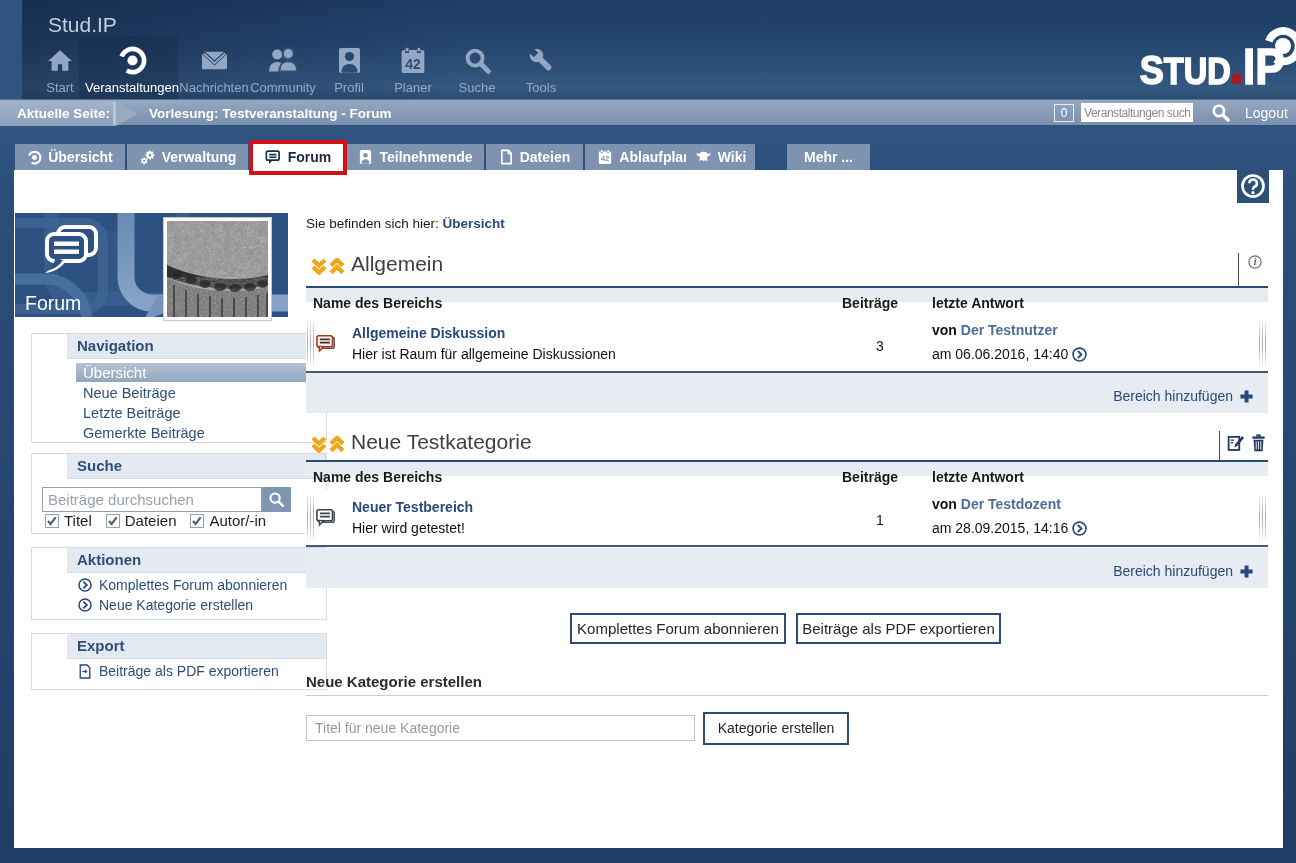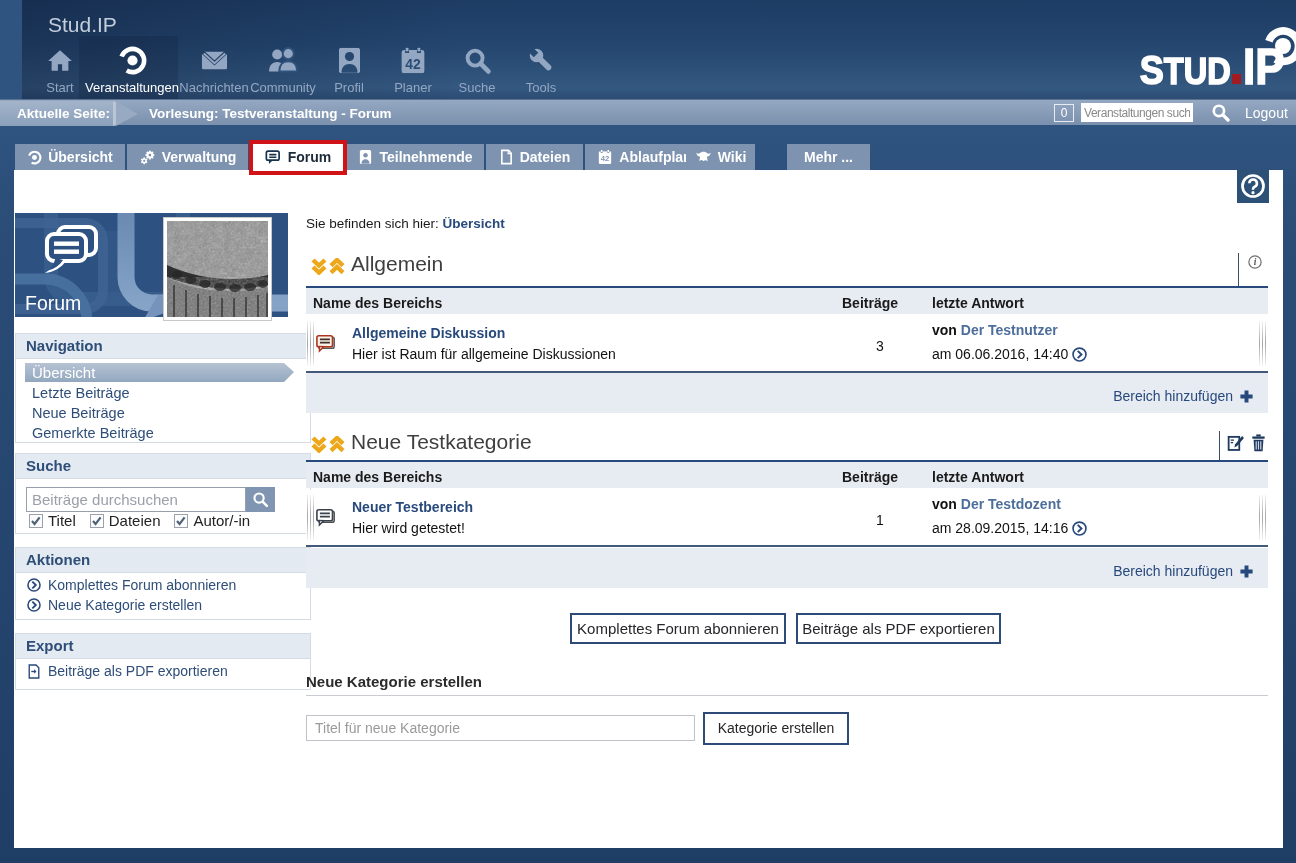--- a/index.html
+++ b/index.html
@@ -48,36 +48,36 @@
 .redbox{position:absolute;left:249px;top:15px;width:90px;height:27px;border:4px solid #d01317;z-index:5;}
 
 .content{position:absolute;left:14px;top:170px;width:1269px;height:678px;background:#fff;}
 .help{position:absolute;left:1223px;top:0;width:32px;height:33px;background:#2d5076;}
 
 .sb{position:absolute;left:1px;top:43px;width:273px;}
 .sbimg{position:absolute;left:0;top:0;width:273px;height:104px;background:#2d5282;overflow:hidden;}
 .sbimg .forumlbl{position:absolute;left:10px;top:79px;color:#fff;font-size:19.5px;}
 .photo{position:absolute;left:148px;top:4px;width:101px;height:96px;background:#fff;
   border:1px solid #c9c9c9;padding:3px;}
-.sbox{position:absolute;left:0;width:296px;border:1px solid #d4dbe5;background:#fff;box-sizing:border-box;}
+.sbox{position:absolute;left:16px;width:296px;border:1px solid #d4dbe5;background:#fff;box-sizing:border-box;padding-left:35px;}
 .sbox .hd{background:#e4eaf1;color:#2e4e78;font-weight:bold;font-size:15px;padding:3px 10px 4px;
   border-bottom:1px solid #d4dbe5;}
 .navitem{color:#2e4e78;font-size:14.5px;line-height:20px;padding:0 0 0 16px;}
 .ribbon{position:relative;margin:4px 0 1px 9px;height:19px;width:269px;
   background:linear-gradient(180deg,#b6c3d3,#92a7bf);color:#fff;font-size:15px;
   line-height:19px;padding-left:7px;box-sizing:border-box;
   clip-path:polygon(0 0,259px 0,269px 9px,259px 100%,0 100%);}
 .slinks{padding:2px 0 6px 0;}
 .alink{display:flex;align-items:center;gap:7px;color:#2e4e78;font-size:14px;padding:2px 0 2px 11px;}
 
 .mn{position:absolute;left:292px;top:0;width:963px;}
 .here{position:absolute;left:0;top:46px;font-size:13.5px;color:#1a1a1a;}
 .here b{color:#28497c;}
 .vline{position:absolute;top:-1px;width:1px;height:35px;background:#3b4c63;}
-.thead{position:absolute;left:0;width:962px;height:28px;background:#e7ebf2;border-top:2px solid #28497c;box-sizing:border-box;}
+.thead{position:absolute;left:0;width:962px;height:16px;background:#e7ebf2;border-top:2px solid #28497c;box-sizing:border-box;}
 .thead div{position:absolute;top:7px;font-weight:bold;font-size:14px;color:#1a1a1a;}
 .trow{position:absolute;left:0;width:962px;height:57px;border-bottom:2px solid #42597a;box-sizing:border-box;background:#fff;}
 .handle{position:absolute;top:5px;width:8px;height:45px;
   background:repeating-linear-gradient(90deg,#ababab 0 1px,transparent 1px 3px);
   -webkit-mask-image:linear-gradient(180deg,rgba(0,0,0,0.15),#000 45%,#000 55%,rgba(0,0,0,0.15));}
 .rname{position:absolute;left:46px;top:9px;font-weight:bold;font-size:14px;color:#28497c;}
 .rdesc{position:absolute;left:46px;top:30px;font-size:14px;color:#111;}
 .rnum{position:absolute;left:536px;width:76px;text-align:center;top:22px;font-size:14px;color:#111;}
 .rmeta1{position:absolute;left:626px;top:6px;font-size:14px;color:#111;font-weight:bold;}
 .rmeta2{position:absolute;left:626px;top:30px;font-size:14px;color:#111;}
@@ -343,22 +343,22 @@
               <ellipse cx="38" cy="63" rx="5.5" ry="4"></ellipse>
               <ellipse cx="53" cy="66" rx="6" ry="4"></ellipse>
               <ellipse cx="68" cy="67" rx="6" ry="4"></ellipse>
               <ellipse cx="83" cy="66" rx="6" ry="4"></ellipse>
               <ellipse cx="96" cy="63" rx="5" ry="4"></ellipse>
             </g>
   </svg></div>
   <div class="sbox" style="top:120px;height:110px;">
    <div class="hd">Navigation</div>
    <div class="ribbon">Übersicht</div>
+   <div class="navitem">Neue Beiträge</div>
    <div class="navitem">Letzte Beiträge</div>
-   <div class="navitem">Neue Beiträge</div>
    <div class="navitem">Gemerkte Beiträge</div>
   </div>
   <div class="sbox" style="top:240px;height:81px;">
    <div class="hd">Suche</div>
    <div style="position:absolute;left:10px;top:33px;width:220px;height:25px;border:1px solid #96a0ac;box-sizing:border-box;color:#9aa0a8;font-size:15px;line-height:23px;padding-left:5px;">Beiträge durchsuchen</div>
    <div style="position:absolute;left:230px;top:33px;width:29px;height:25px;background:#8095b2;">
     <svg width="17" height="17" viewBox="0 0 24 24" style="margin:4px 6px">
               <circle cx="10" cy="10" r="6.5" fill="none" stroke="#fff" stroke-width="3"></circle>
               <path d="M15 15 21 21" stroke="#fff" stroke-width="3.6" stroke-linecap="round"></path>
             </svg>

